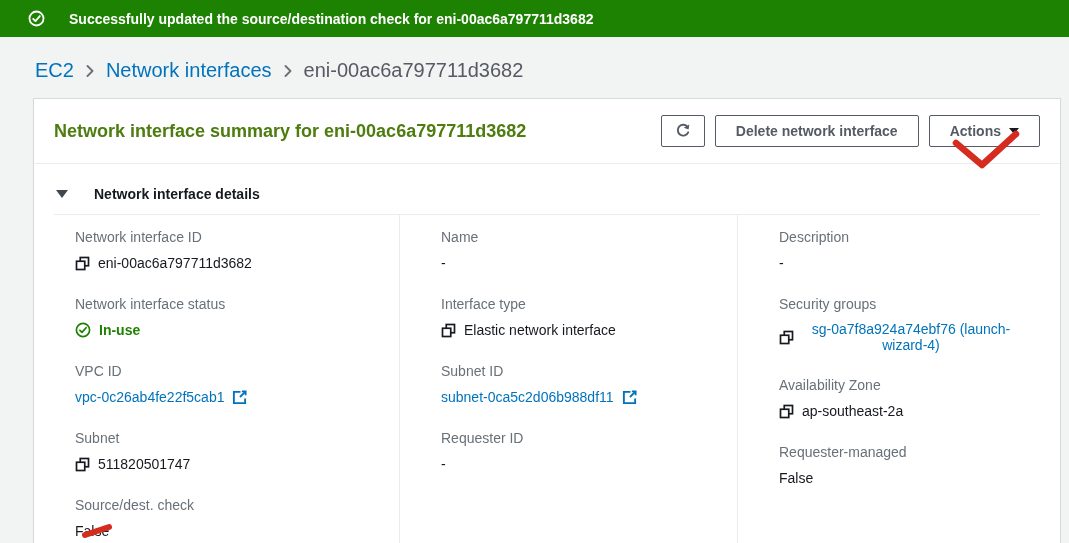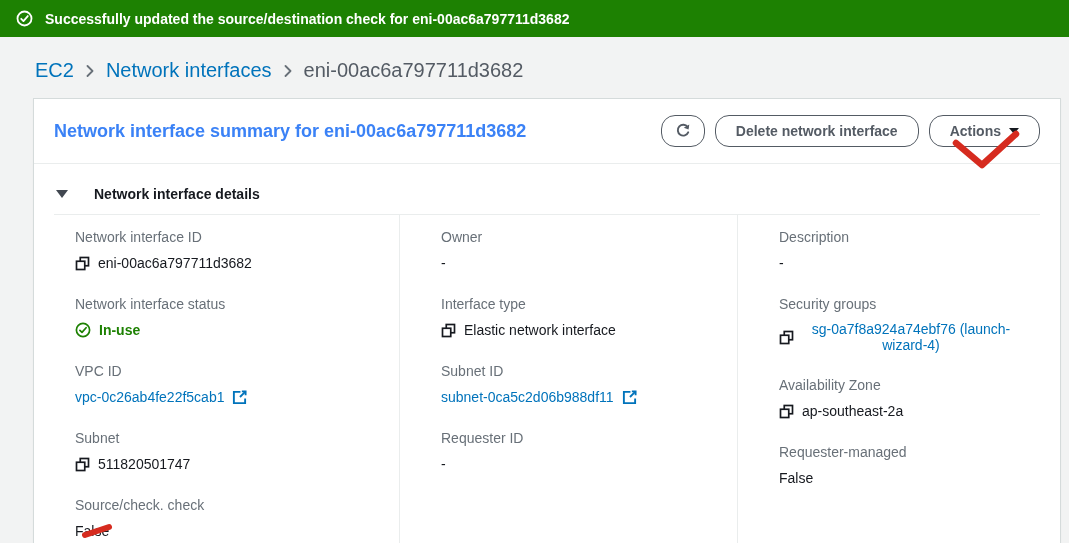--- a/index.html
+++ b/index.html
@@ -11,22 +11,22 @@
     position: relative;
   }
 
   
   .flashbar {
     height: 37px;
     background: #1d8102;
     color: #ffffff;
     display: flex;
     align-items: center;
-    padding: 0 16px;
-    gap: 12px;
+    padding: 0 28px;
+    gap: 24px;
   }
   .flashbar .msg { font-size: 14px; font-weight: 700; }
 
   
   .breadcrumb {
     display: flex;
     align-items: center;
     gap: 10px;
     padding: 22px 0 12px 35px;
     font-size: 20px;
@@ -46,26 +46,26 @@
     border: 1px solid #d5dbdb;
     box-shadow: 0 1px 1px rgba(0,0,0,0.05);
   }
   .card-header {
     display: flex;
     align-items: center;
     justify-content: space-between;
     padding: 16px 20px;
     border-bottom: 1px solid #eaeded;
   }
-  .card-title { font-size: 18px; font-weight: 700; color: #3b82f6; }
+  .card-title { font-size: 18px; font-weight: 700; color: #4d7c0f; }
   .header-buttons { display: flex; align-items: center; gap: 10px; }
   .btn {
     background: #ffffff;
     border: 1px solid #545b64;
-    border-radius: 14px;
+    border-radius: 2px;
     color: #545b64;
     font-family: "Liberation Sans", sans-serif;
     font-size: 14px;
     font-weight: 700;
     height: 32px;
     padding: 0 20px;
     display: inline-flex;
     align-items: center;
     gap: 8px;
     cursor: pointer;
@@ -230,30 +230,30 @@
             <span class="icon copy-btn">
               <svg width="15" height="15" viewBox="0 0 16 16" fill="none" stroke="#16191f" stroke-width="1.8">
                 <rect x="5.6" y="1.6" width="8.8" height="8.8"></rect>
                 <rect x="1.6" y="5.6" width="8.8" height="8.8" fill="#ffffff"></rect>
               </svg>
             </span>
             <span>511820501747</span>
           </div>
         </div>
         <div class="field">
-          <div class="field-label">Source/check. check</div>
+          <div class="field-label">Source/dest. check</div>
           <div class="field-value">
             <span>False</span>
           </div>
         </div>
       </div>
 
       <div class="col">
         <div class="field">
-          <div class="field-label">Owner</div>
+          <div class="field-label">Name</div>
           <div class="field-value">
             <span>-</span>
           </div>
         </div>
         <div class="field">
           <div class="field-label">Interface type</div>
           <div class="field-value">
             <span class="icon copy-btn">
               <svg width="15" height="15" viewBox="0 0 16 16" fill="none" stroke="#16191f" stroke-width="1.8">
                 <rect x="5.6" y="1.6" width="8.8" height="8.8"></rect>

